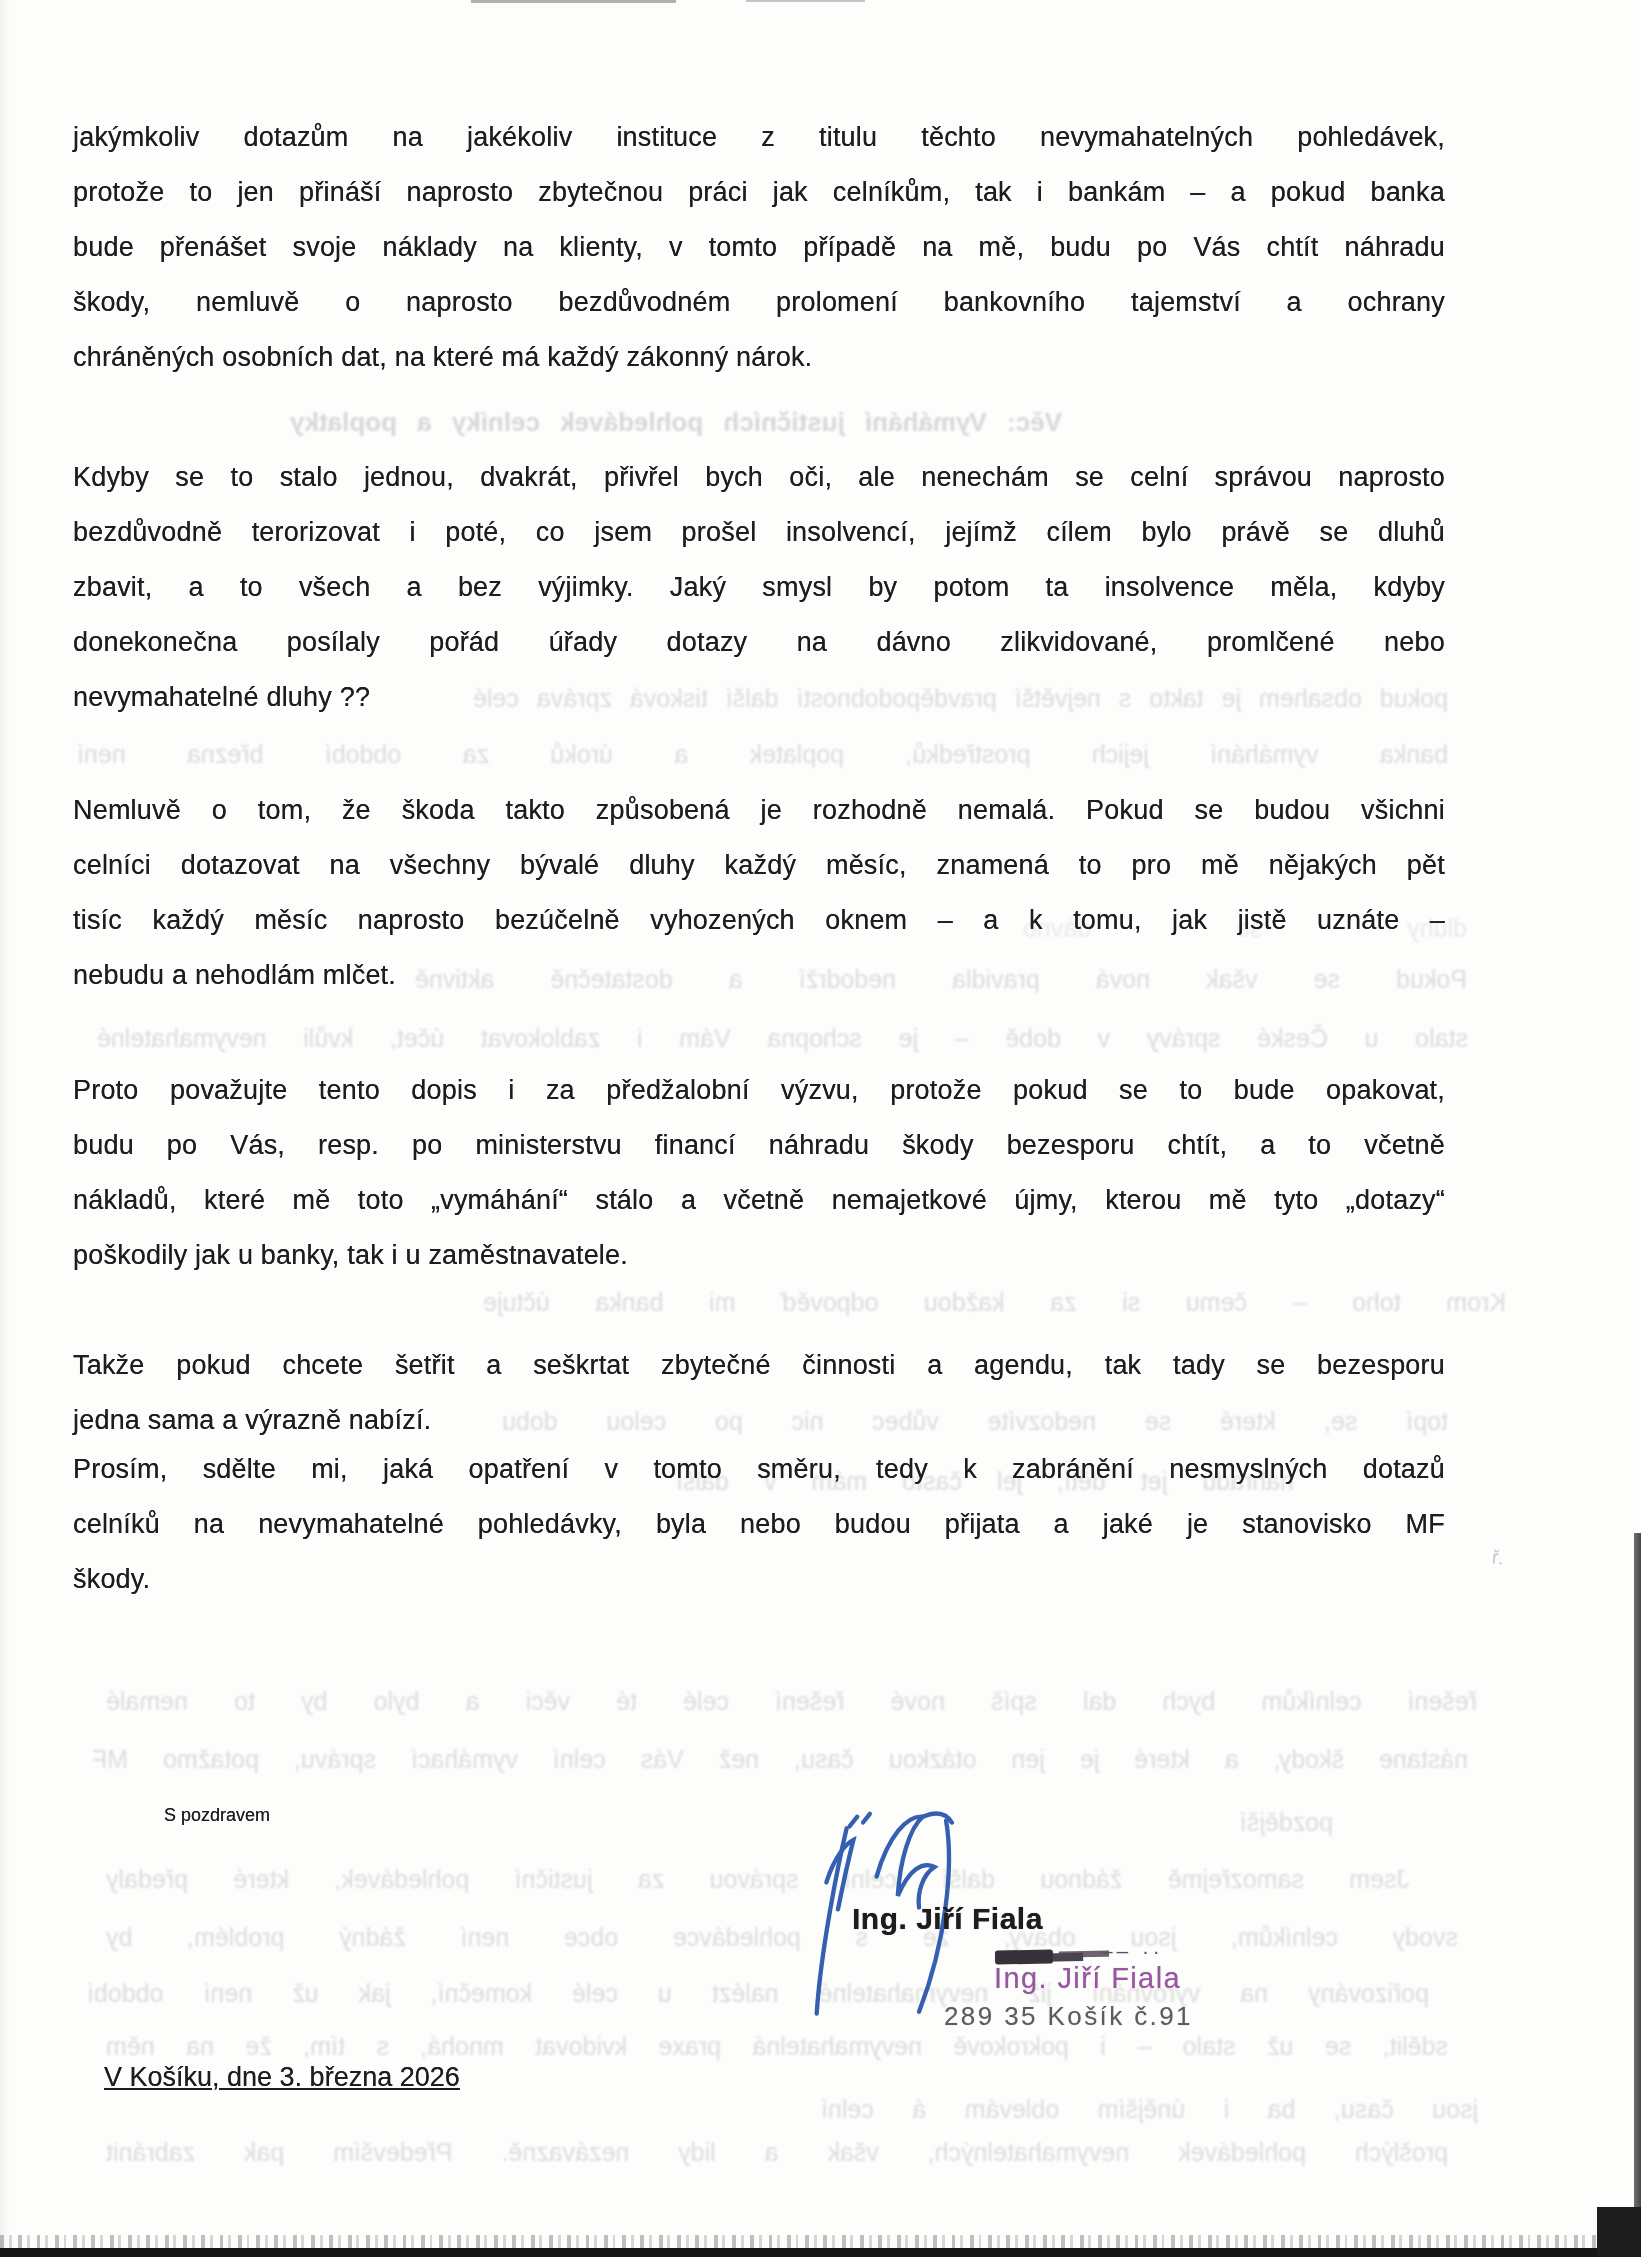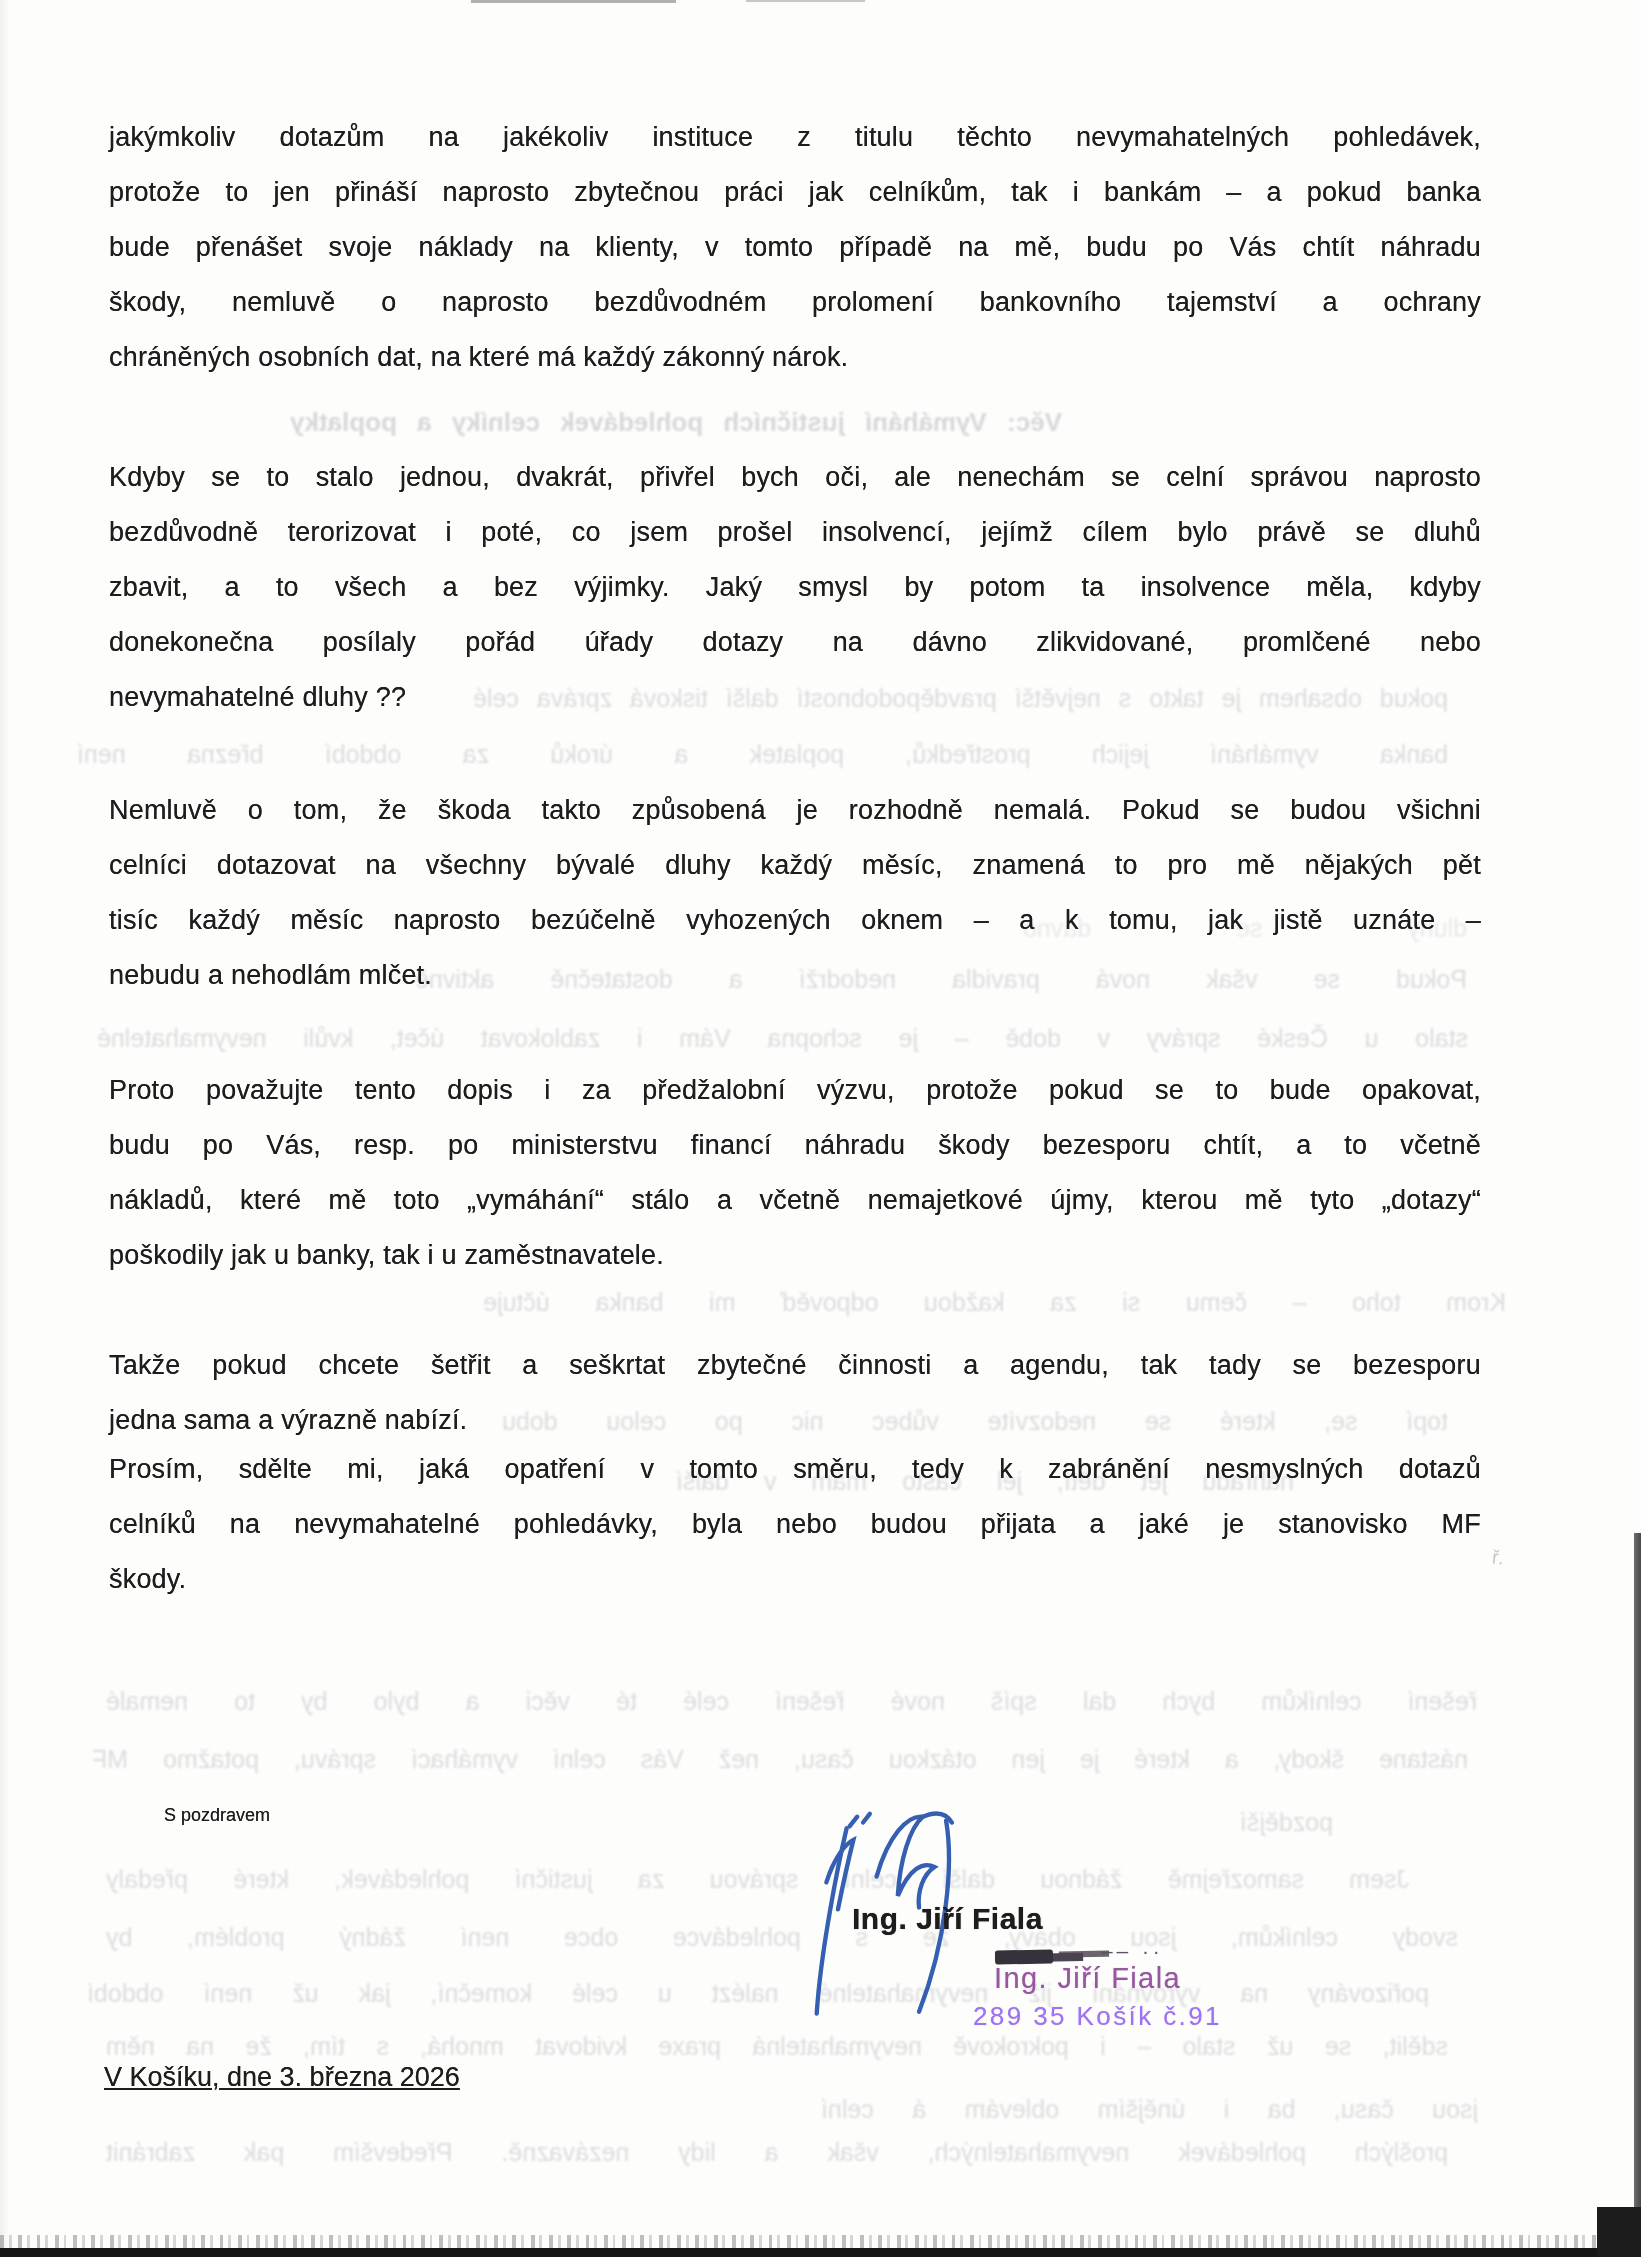--- a/index.html
+++ b/index.html
@@ -7,38 +7,38 @@
   .page{
     position:relative;width:1641px;height:2257px;margin:0 auto;
     background:#fdfdfc;overflow:hidden;
     font-family:"Liberation Sans",sans-serif;color:#1d1d1d;
   }
   .left-shade{position:absolute;left:0;top:0;width:9.7px;height:100%;
     background:linear-gradient(to right,rgba(0,0,0,.05),rgba(0,0,0,0));}
   
   .letter-body{position:absolute;left:0;top:0;width:100%;height:100%;}
   .para{position:absolute;left:73px;width:1372px;font-size:27px;line-height:55px;
-    letter-spacing:0.2px;text-shadow:0 0 0.6px rgba(20,20,20,.8);margin-left:36px;}
+    letter-spacing:0.2px;text-shadow:0 0 0.6px rgba(20,20,20,.8);}
   .para .line{text-align:justify;text-align-last:justify;white-space:normal;}
   .para .line.last{text-align-last:left;}
   .para b{font-weight:400;}
   .p1{top:110px}.p2{top:450px}.p3{top:783px}.p4{top:1063px}.p5{top:1338px}.p6{top:1442px}
   
   .closing{position:absolute;left:164px;top:1788px;font-size:18px;line-height:55px;
     text-shadow:0 0 0.6px rgba(20,20,20,.8);}
   .signature-svg{position:absolute;left:753px;top:1807px;width:251px;height:227px;}
   .printed-name{position:absolute;left:852px;top:1902px;font-size:30px;font-weight:700;
     letter-spacing:0.5px;text-shadow:0 0 0.7px rgba(10,10,10,.9);}
   .stamp-smudge{position:absolute;left:995px;top:1950px;width:58px;height:13.5px;
     background:#37313c;border-radius:2.9px;transform:rotate(-1deg);
     box-shadow:33px 1px 0 -2.9px #4a4450, 60px -1.9px 0 -3.9px #6b6570;}
   .stamp-dash{position:absolute;left:1101px;top:1939px;font-size:21px;color:#5a5560;letter-spacing:3.9px;}
   .stamp-line1{position:absolute;left:994px;top:1962px;font-size:29px;color:#8e4a96;
     letter-spacing:1.4px;opacity:.92;text-shadow:0 0 1px rgba(142,74,150,.6);}
-  .stamp-line2{position:absolute;left:973px;top:2001px;font-size:26px;color:#8b5cf6;
+  .stamp-line2{position:absolute;left:944px;top:2001px;font-size:26px;color:#404040;
     letter-spacing:2.4px;opacity:.85;text-shadow:0 0 1px rgba(165,96,169,.5);}
   .date-line{position:absolute;left:104px;top:2062px;font-size:27px;
     text-shadow:0 0 0.6px rgba(20,20,20,.8);text-decoration:underline;}
   
   .ghost-layer{position:absolute;left:0;top:0;width:100%;height:100%;pointer-events:none;}
   .ghost{position:absolute;transform:scaleX(-1);color:#8f8f94;opacity:.30;
     filter:blur(1.1px);font-size:25px;line-height:33px;height:39px;overflow:hidden;
     text-align:justify;text-align-last:justify;}
   .g1{top:406px;left:290px;width:772px;font-weight:700;opacity:.36;color:#9a92a0;font-size:26px;}
   .g2{top:682px;left:473px;width:975px;}

